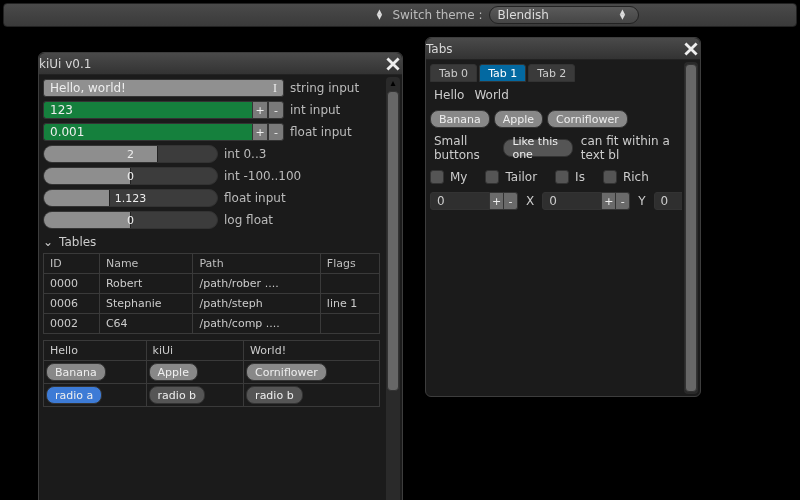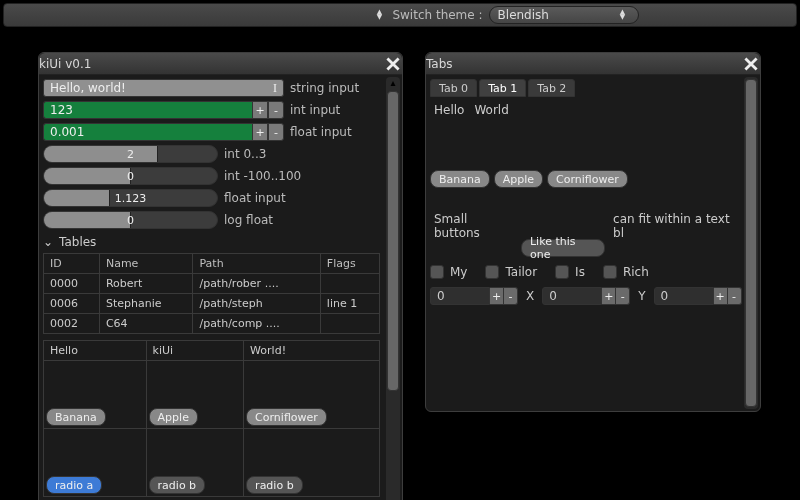--- a/index.html
+++ b/index.html
@@ -28,26 +28,26 @@
   .stepper .btn { width: 16px; background: #7a7a7a; border: 1px solid #333; color: #eee; display: flex; align-items: center; justify-content: center; font-size: 11px; }
   .stepper .btn.last  { border-radius: 0 3px 3px 0; }
   .slider { flex: none; height: 18px; border: 1px solid #333; border-radius: 9px; background: #3c3c3c; position: relative; overflow: hidden; }
   .slider .fill { position: absolute; left: 0; top: 0; bottom: 0; background: #8e8e8e; border-right: 1px solid #222; }
   .slider .sval { position: absolute; inset: 0; display: flex; align-items: center; justify-content: center; color: #eee; font-size: 11px; }
   .tree-hdr { display: flex; align-items: center; gap: 6px; margin: 6px 0 4px 0; color: #ccc; }
   .chev { display: inline-block; }
   .tbl { width: 100%; border-collapse: collapse; font-size: 11px; color: #ccc; padding-left: 36px; }
   .tbl th, .tbl td { border: 1px solid #3a3a3a; padding: 2px 6px; text-align: left; height: 20px; }
   .tbl th { color: #bfbfbf; font-weight: normal; }
-  .tag { display: inline-flex; align-items: center; height: 18px; padding: 0 8px; background: #888; color: #eee; border: 1px solid #333; border-radius: 8px; font-size: 11px; margin-top: 45px; }
+  .tag { display: inline-flex; align-items: center; height: 18px; padding: 0 8px; background: #888; color: #eee; border: 1px solid #333; border-radius: 8px; font-size: 11px; }
   .tag.blue { background: #3d7bd6; }
   .tag.dark { background: #555; }
   .tabstrip { display: flex; gap: 2px; margin-bottom: 6px; }
   .tab { height: 18px; padding: 0 8px; display: flex; align-items: center; font-size: 11px; color: #ccc; border: 1px solid #333; border-radius: 3px 3px 0 0; background: #3a3a3a; cursor: pointer; text-align: center; }
-  .tab.active { background: #404040; color: #fff; }
+  .tab.active { background: #0369a1; color: #fff; }
   .rowtxt { display: flex; align-items: center; gap: 10px; margin: 4px 0 8px 4px; color: #ccc; }
   .cbrow { display: flex; gap: 18px; margin: 8px 0; align-items: center; }
   .cb { width: 14px; height: 14px; background: #555; border: 1px solid #333; border-radius: 3px; display: inline-block; }
   .cbl { display: inline-flex; align-items: center; gap: 6px; color: #ccc; }
   .xyzrow { display: flex; align-items: center; gap: 4px; }
   .axis { color: #ccc; margin: 0 4px; }
   .ministep { display: flex; height: 18px; }
   .ministep .v { background: #2f2f2f; border: 1px solid #333; color: #ccc; display: flex; align-items: center; padding: 0 6px; width: 60px; border-radius: 3px 0 0 3px; }
   .ministep .b { width: 14px; background: #6a6a6a; border: 1px solid #333; border-left: none; color: #eee; display: flex; align-items: center; justify-content: center; font-size: 11px; }
   .ministep .b.last { border-radius: 0 3px 3px 0; }
@@ -191,21 +191,21 @@
 
       </div>
       <div class="vscroll">
         <span class="arrow" style="top:0">▴</span>
         <span class="thumb" style="top:14px; height:300px;"></span>
         <span class="arrow" style="bottom:0">▾</span>
       </div>
     </div>
   </div>
 
-  <div class="window" style="left:425px; top:22px; width:336px; height:360px;">
+  <div class="window" style="left:425px; top:7px; width:276px; height:360px;">
     <div class="titlebar">
       <span class="title">Tabs</span>
       <span class="close-x">
         <svg viewBox="0 0 10 10">
             <path d="M1 1 L9 9 M9 1 L1 9" stroke="#eee" stroke-width="2" fill="none"></path>
           </svg>
       </span>
     </div>
     <div class="body">
       <div class="content">

